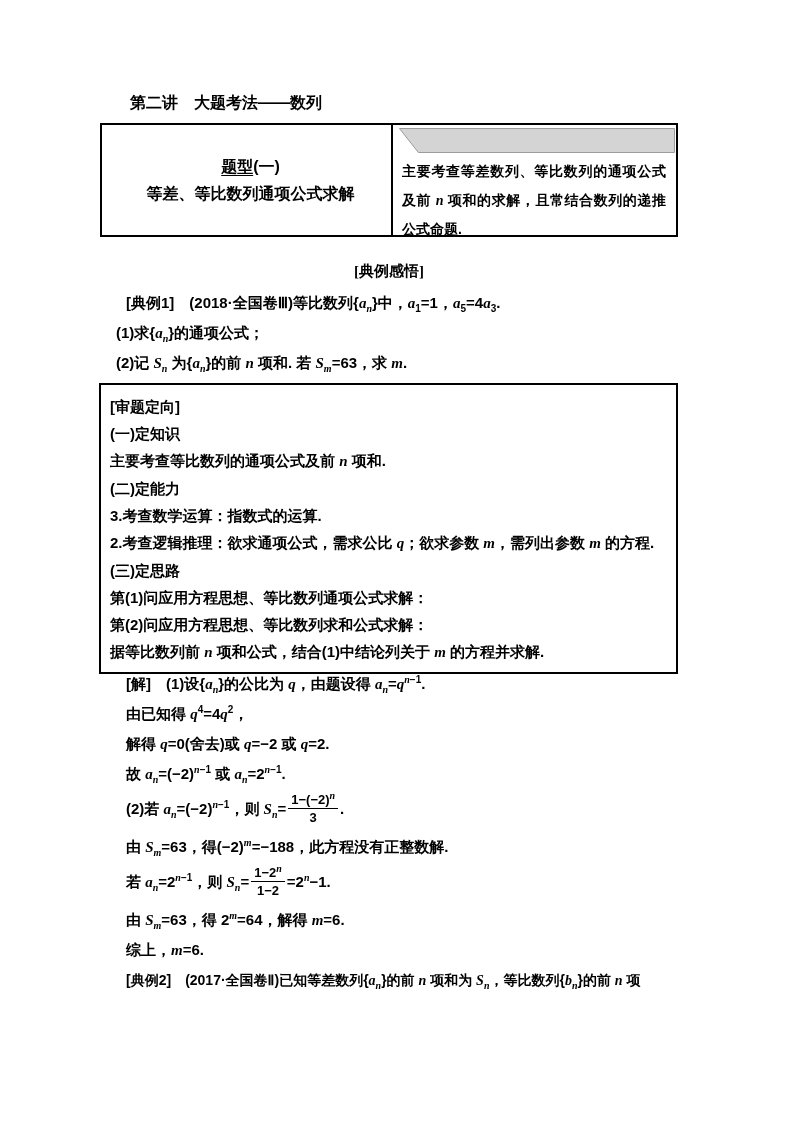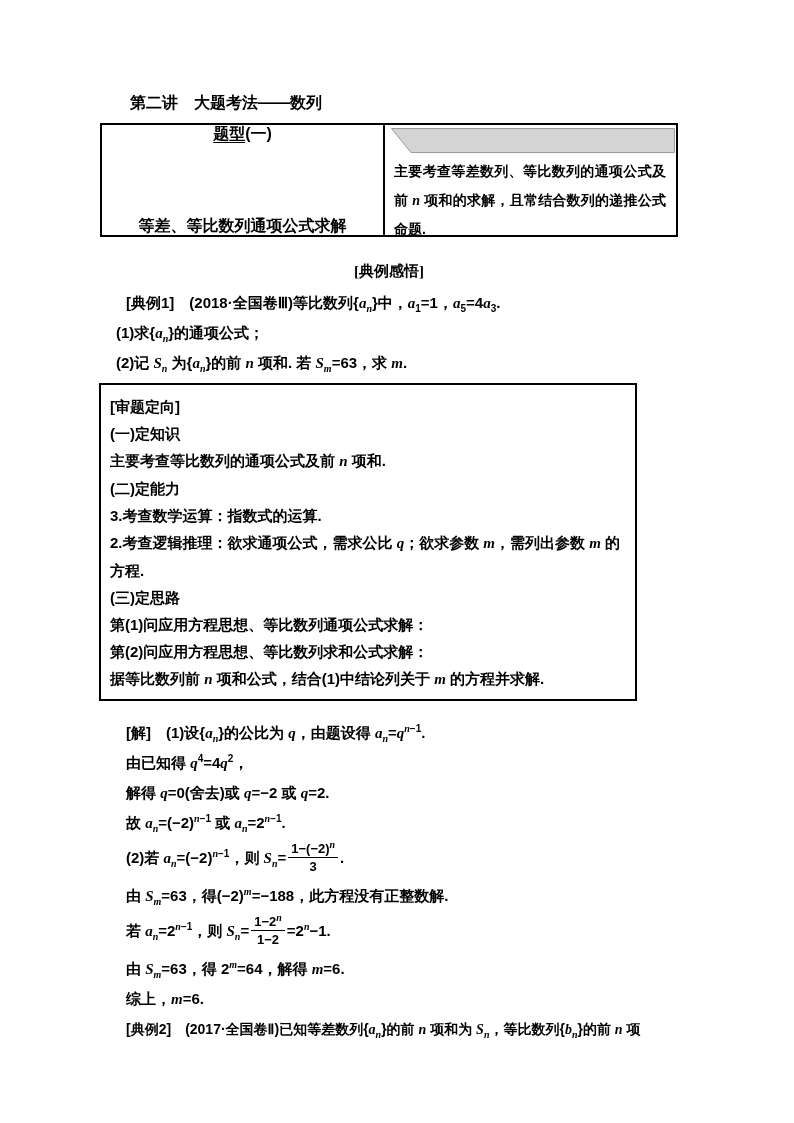--- a/index.html
+++ b/index.html
@@ -25,24 +25,25 @@
     margin-top: 12px;
     border: 2px solid #000;
     height: 114px;
     display: flex;
     width: 100%;
   }
   .cell-left {
     width: 283px;
     border-right: 2px solid #000;
     display: flex; flex-direction: column;
-    justify-content: space-between; align-items: center;
+    justify-content: center; align-items: center;
     gap: 9px;
     font-size: 16px; line-height: 18px;
     text-align: center;
+    margin-left: 8px;
   }
   .cell-right {
     flex: 1;
     position: relative;
     padding: 32px 10px 0 9px;
     font-size: 14px; line-height: 29px;
     text-align: justify;
   }
   .banner-wrap {
     position: absolute; top: 3px; left: 6px; right: 1px; height: 25px;
@@ -52,25 +53,25 @@
   .section-label { text-align: center; margin: 25px 0 12px; font-size: 15px; font-family: Liberation Serif, serif; }
 
   .para { margin: 0 0 10px; line-height: 20px; }
   .ind26 { padding-left: 26px; }
   .ind16 { padding-left: 16px; }
 
   .analysis-box {
     border: 2px solid #000;
     margin: 4px 0 0 -1px;
     padding: 8px 10px 6px 9px;
-    width: 538px;
+    width: 579px;
   }
   .analysis-box p { margin: 0; line-height: 27px; font-size: 15px; }
 
-  .solution { margin-top: 22px; }
+  .solution { }
 
   .frac {
     display: inline-block; vertical-align: middle;
     text-align: center; font-size: 13px; line-height: 15px;
     margin: 0 2px; transform: translateY(-2px);
   }
   .frac .num { display: block; padding: 0 3px 1px; }
   .frac .den { display: block; border-top: 1.5px solid #000; padding: 1px 3px 0; }
 
   .ex2-line { white-space: nowrap; font-size: 14px; }

